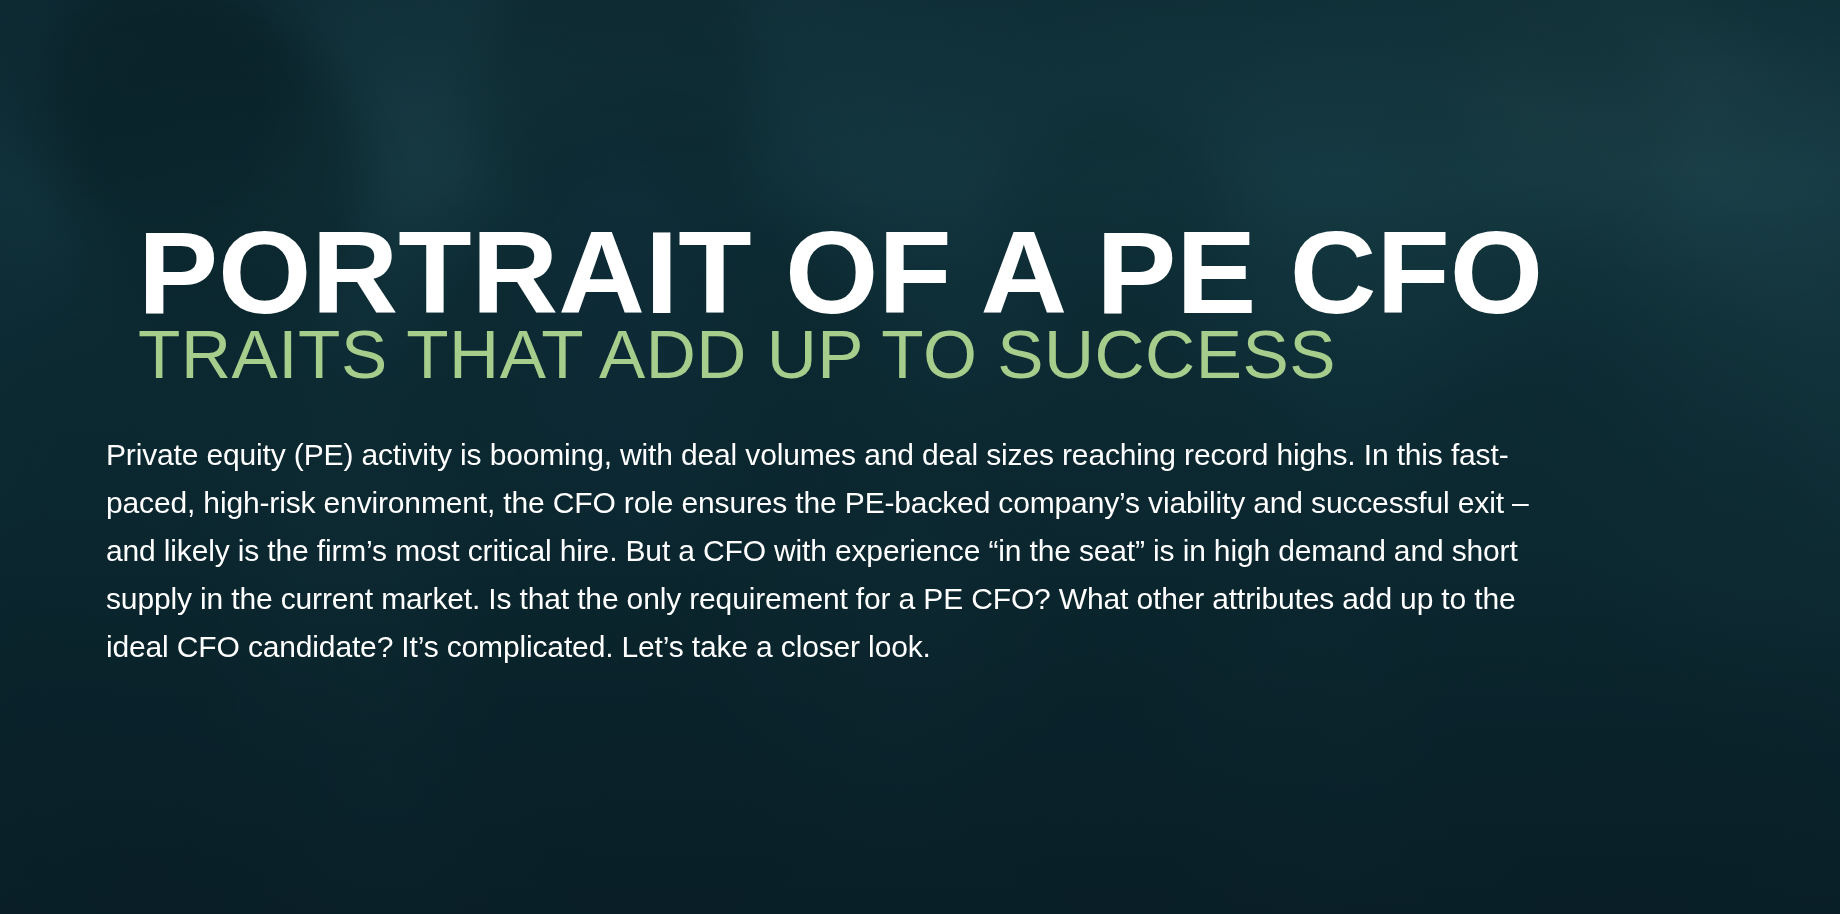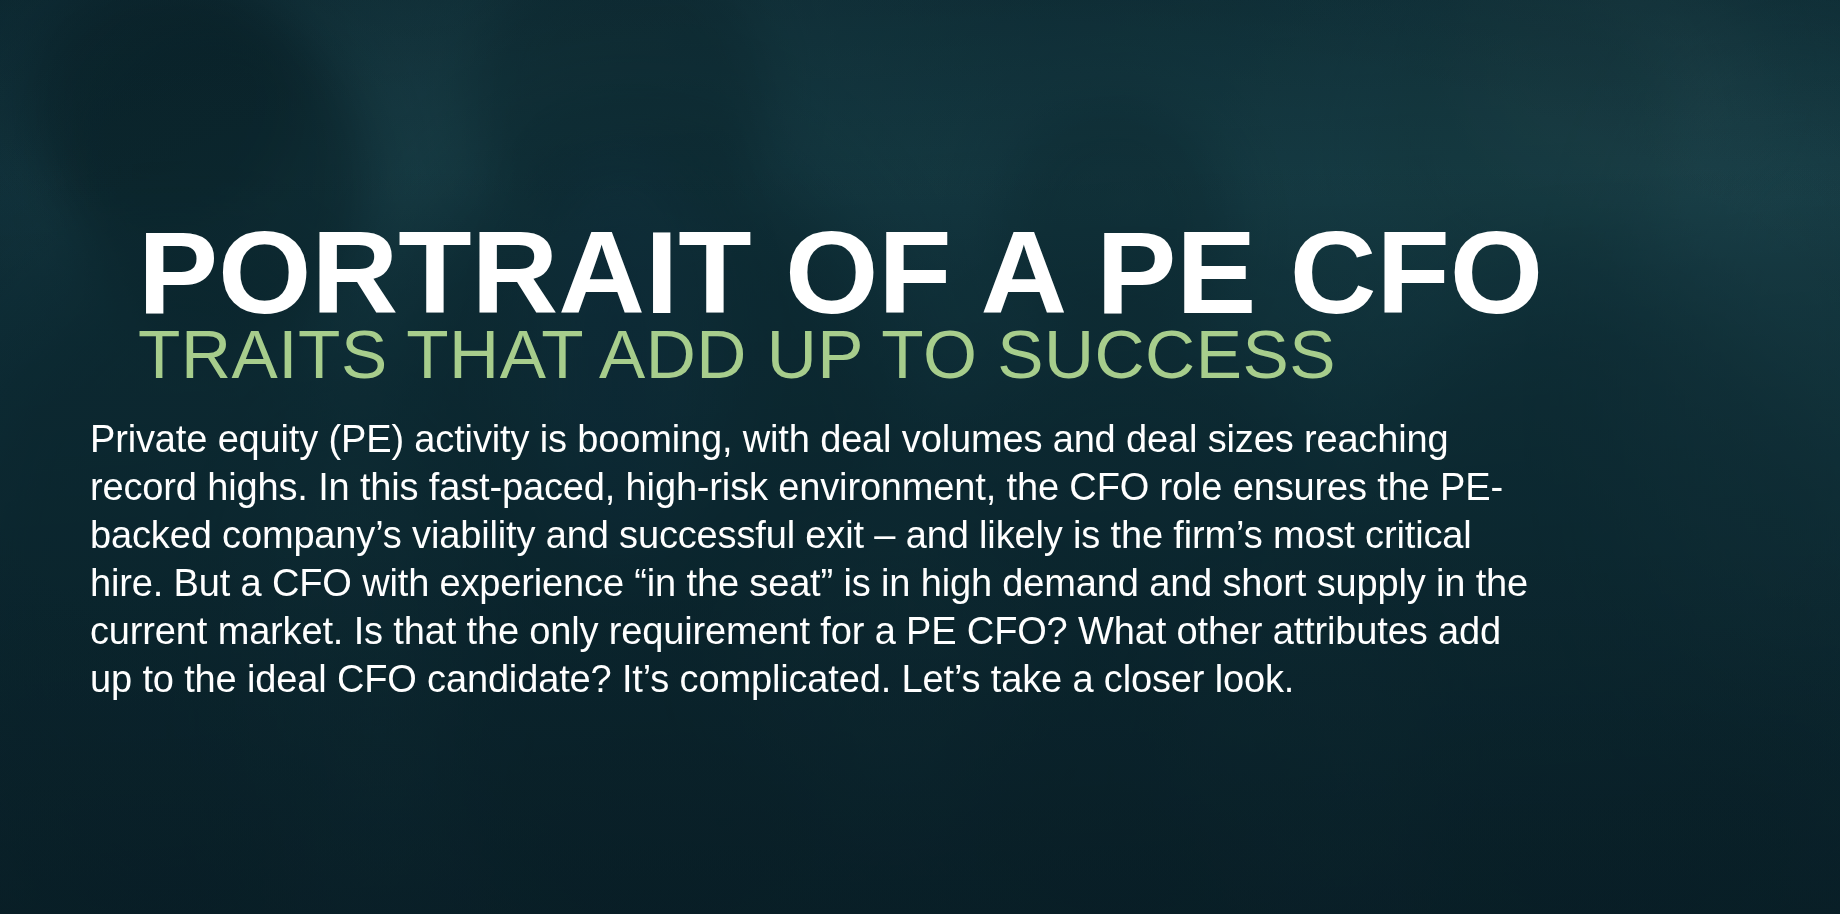--- a/index.html
+++ b/index.html
@@ -133,25 +133,25 @@
     white-space: nowrap;
     transform: scaleX(1.02);
     transform-origin: left top;
   }
 
   .body-copy {
     position: absolute;
     left: 90px;
     top: 415px;
     width: 1455px;
-    margin: 0;
+    margin: 16px;
     color: #ffffff;
     font-family: "Liberation Sans", sans-serif;
     font-weight: 400;
-    font-size: 38px;
+    font-size: 30px;
     line-height: 48px;
     letter-spacing: -0.15px;
     text-rendering: optimizeLegibility;
   }
 </style>
 </head>
 <body>
 
 <div id="hero">
 

